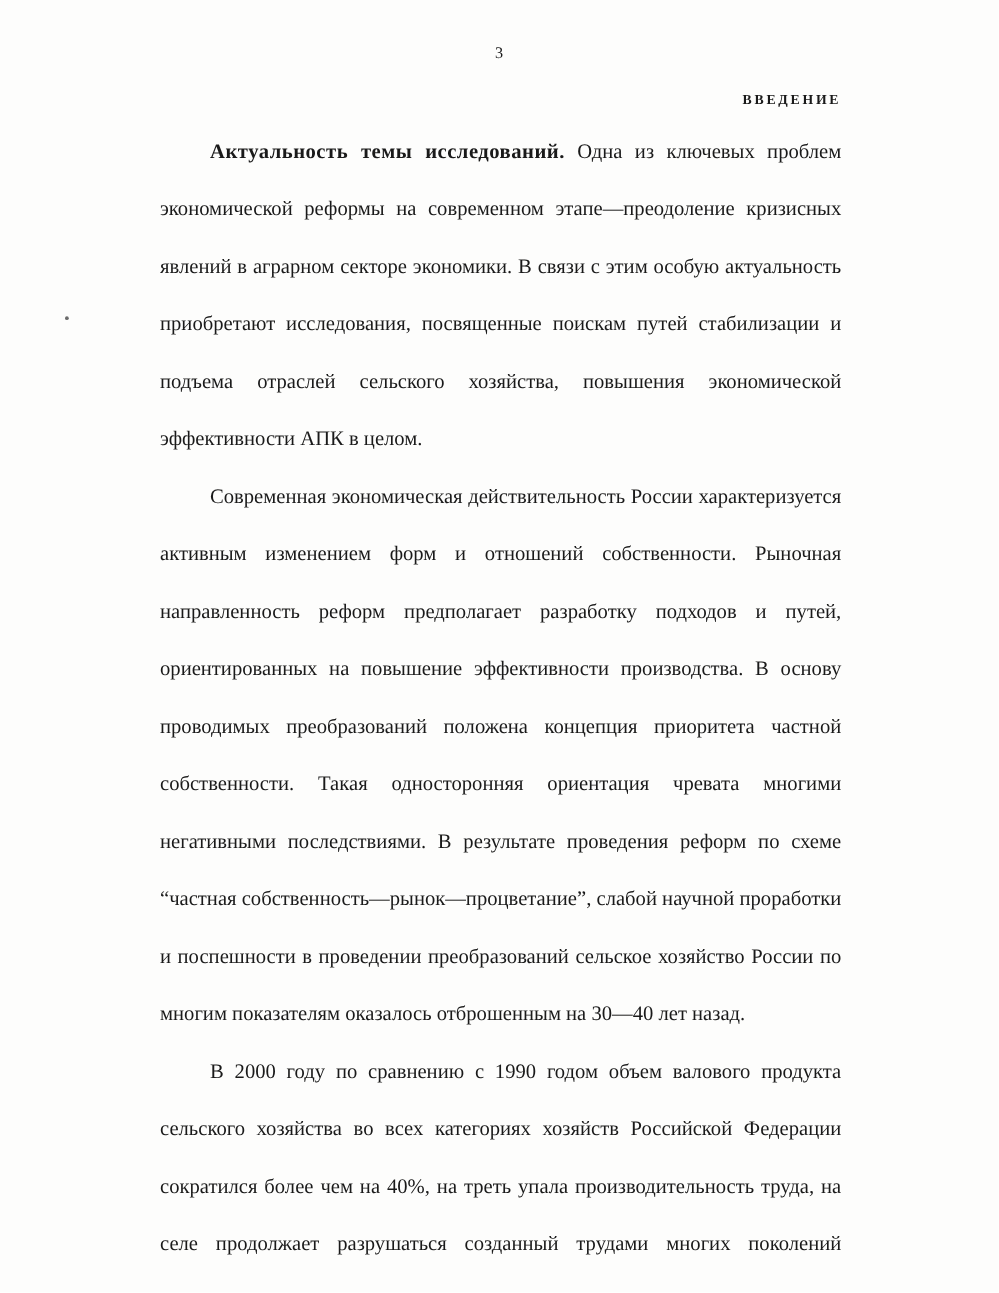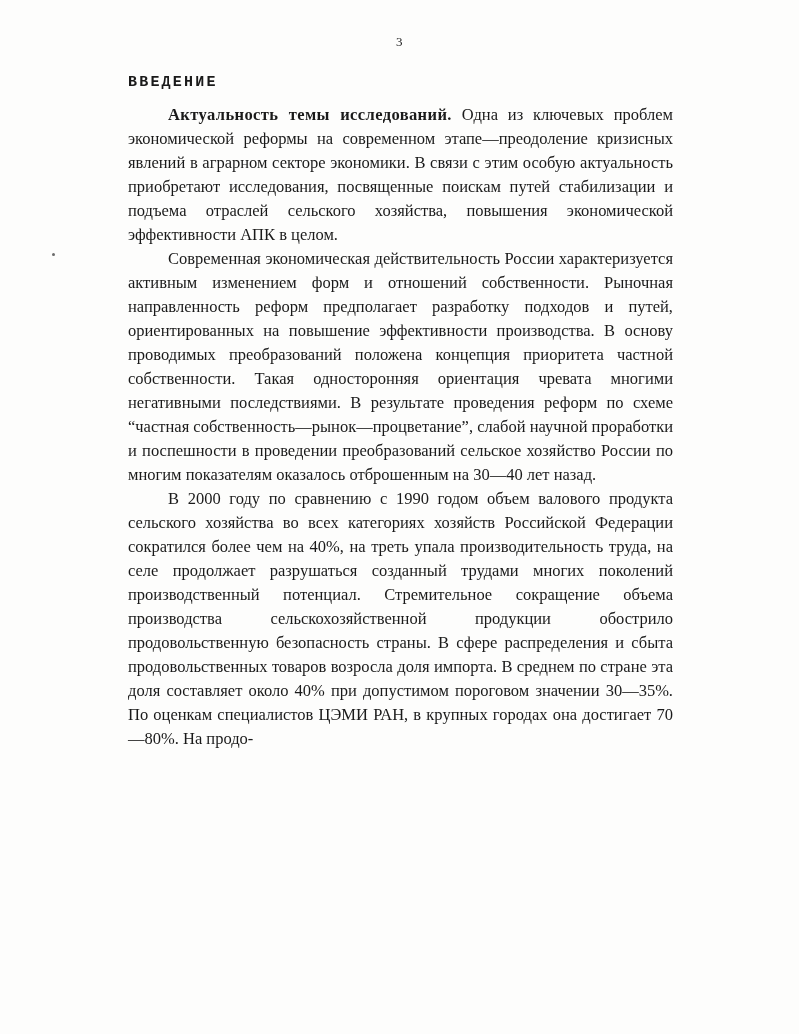--- a/index.html
+++ b/index.html
@@ -32,34 +32,33 @@
     font-size: 13px;
     letter-spacing: 0.5px;
   }
   .content {
     position: absolute;
     top: 74px;
     left: 128px;
     width: 545px;
   }
   .doc-title {
-    text-align: left;
-    font-size: 15px;
+    text-align: right;
+    font-size: 11px;
     font-weight: bold;
     letter-spacing: 2.2px;
     margin: 0 0 12px 0;
     text-transform: uppercase;
-    font-family: Liberation Mono, monospace;
   }
   p.para {
     margin: 0 0 0 0;
     text-align: justify;
     text-justify: inter-word;
     font-size: 16.5px;
-    line-height: 24px;
+    line-height: 46px;
     text-indent: 40px;
     hyphens: manual;
   }
   .lead {
     font-weight: bold;
     letter-spacing: 0.4px;
   }
   .stray-mark {
     position: absolute;
     left: 52px;

